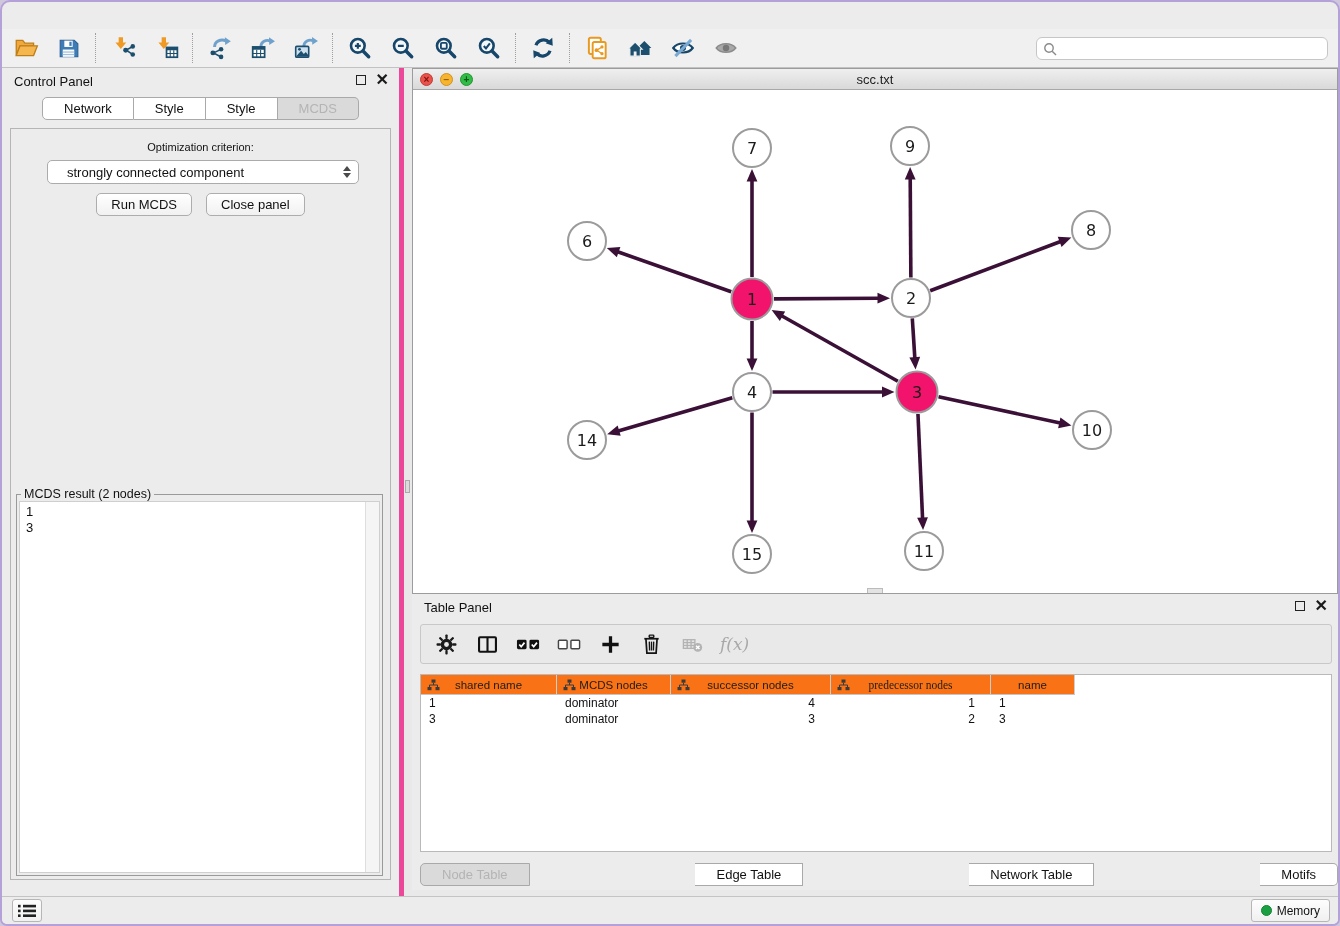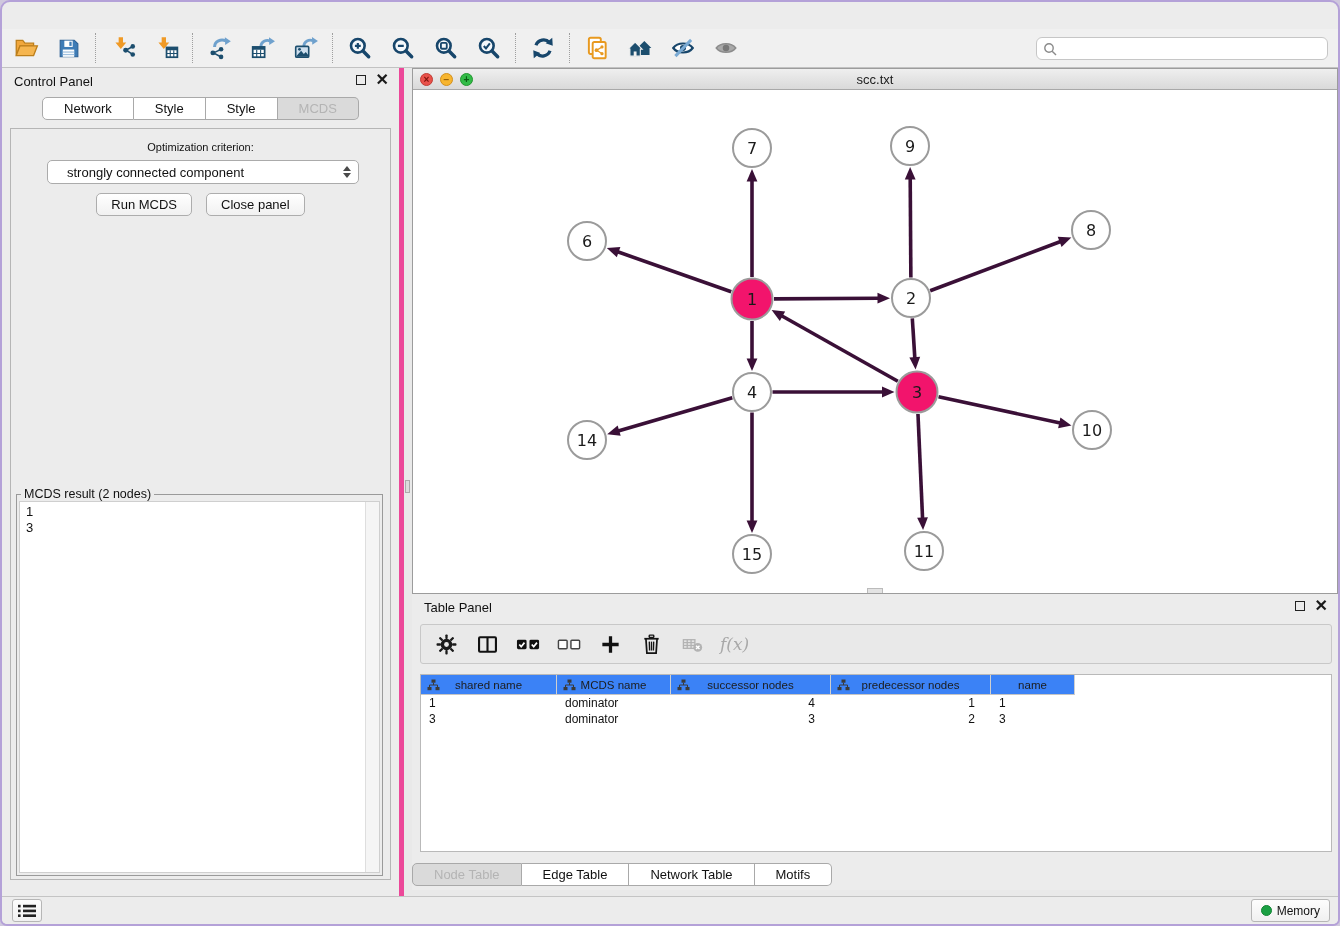--- a/index.html
+++ b/index.html
@@ -66,25 +66,25 @@
 .net-canvas{position:absolute;left:0;top:21px;right:0;bottom:0;background:#fff;overflow:hidden}
 .canvas-grip{position:absolute;left:50%;bottom:0;margin-left:-8px;width:16px;height:5px;background:#e3e3e3;border:1px solid #bbb;border-bottom:none}
 
 
 .table-panel{position:absolute;left:410px;top:526px;right:0;bottom:6px;background:#ececec}
 .tp-toolbar{position:absolute;left:8px;right:6px;top:30px;height:40px;background:#e9e9e9;border:1px solid #c8c8c8;border-radius:3px;display:flex;align-items:center;padding-left:12px;gap:15px}
 .ticon{width:26px;height:26px;display:flex;align-items:center;justify-content:center;background:none;border:none;padding:0}
 .fx{font-family:"DejaVu Serif",serif;font-style:italic;font-size:17px;color:#a8a8a8}
 .tp-table{position:absolute;left:8px;right:6px;top:80px;height:178px;background:#fff;border:1px solid #b9b9b9;overflow:hidden}
 .thead{display:flex;height:20px}
-.th{position:relative;background:#3b82f6;border-right:1px solid #cfcfcf;border-bottom:1px solid #c4c4c4;display:flex;align-items:center;justify-content:center;font-size:11.5px;color:#1c1c1c;flex:none}
+.th{position:relative;background:#f97316;border-right:1px solid #cfcfcf;border-bottom:1px solid #c4c4c4;display:flex;align-items:center;justify-content:center;font-size:11.5px;color:#1c1c1c;flex:none}
 .th svg{position:absolute;left:6px;top:4px}
 .tr{display:flex;height:16px;align-items:center}
 .td{font-size:12px;color:#111;padding:0 8px;overflow:hidden;white-space:nowrap;flex:none}
-.tp-tabbar{position:absolute;left:0;right:0;bottom:4px;display:flex;justify-content:flex-start}
+.tp-tabbar{position:absolute;left:8px;right:0;bottom:4px;display:flex;justify-content:space-between}
 
 
 .statusbar{position:absolute;left:0;bottom:0;right:0;height:28px;background:#ececec;border-top:1px solid #c4c4c4}
 .list-btn{position:absolute;left:10px;top:2px;width:30px;height:23px;background:linear-gradient(#fdfdfd,#f0f0f0);border:1px solid #b6b6b6;border-radius:3px;display:flex;align-items:center;justify-content:center}
 .mem-btn{position:absolute;right:8px;top:2px;height:23px;background:linear-gradient(#fdfdfd,#f0f0f0);border:1px solid #b6b6b6;border-radius:3px;display:flex;align-items:center;gap:5px;padding:0 9px;font-size:12px;color:#111;font-family:inherit}
 .mem-dot{width:11px;height:11px;border-radius:50%;background:#1aa043;border:1px solid #128434}
 </style>
 </head>
 <body>
 
@@ -517,34 +517,34 @@
             </div>
             <div class="th" style="width: 114px;">
               <svg width="13" height="12" viewBox="0 0 13 12">
                 <g fill="#3a3a3a">
                   <rect x="4.5" y="0.5" width="4" height="3.2"></rect>
                   <rect x="0.5" y="8" width="4" height="3.2"></rect>
                   <rect x="8.5" y="8" width="4" height="3.2"></rect>
                 </g>
                 <path d="M6.5 3.7 V6 M2.5 8 V6 H10.5 V8" stroke="#3a3a3a" fill="none"></path>
               </svg>
-              <span>MCDS name</span>
+              <span>MCDS nodes</span>
             </div>
             <div class="th" style="width: 160px;">
               <svg width="13" height="12" viewBox="0 0 13 12">
                 <g fill="#3a3a3a">
                   <rect x="4.5" y="0.5" width="4" height="3.2"></rect>
                   <rect x="0.5" y="8" width="4" height="3.2"></rect>
                   <rect x="8.5" y="8" width="4" height="3.2"></rect>
                 </g>
                 <path d="M6.5 3.7 V6 M2.5 8 V6 H10.5 V8" stroke="#3a3a3a" fill="none"></path>
               </svg>
               <span>successor nodes</span>
             </div>
-            <div class="th" style="width: 160px;">
+            <div class="th" style="width: 160px; font-family: Liberation Serif, serif;">
               <svg width="13" height="12" viewBox="0 0 13 12">
                 <g fill="#3a3a3a">
                   <rect x="4.5" y="0.5" width="4" height="3.2"></rect>
                   <rect x="0.5" y="8" width="4" height="3.2"></rect>
                   <rect x="8.5" y="8" width="4" height="3.2"></rect>
                 </g>
                 <path d="M6.5 3.7 V6 M2.5 8 V6 H10.5 V8" stroke="#3a3a3a" fill="none"></path>
               </svg>
               <span>predecessor nodes</span>
             </div>

